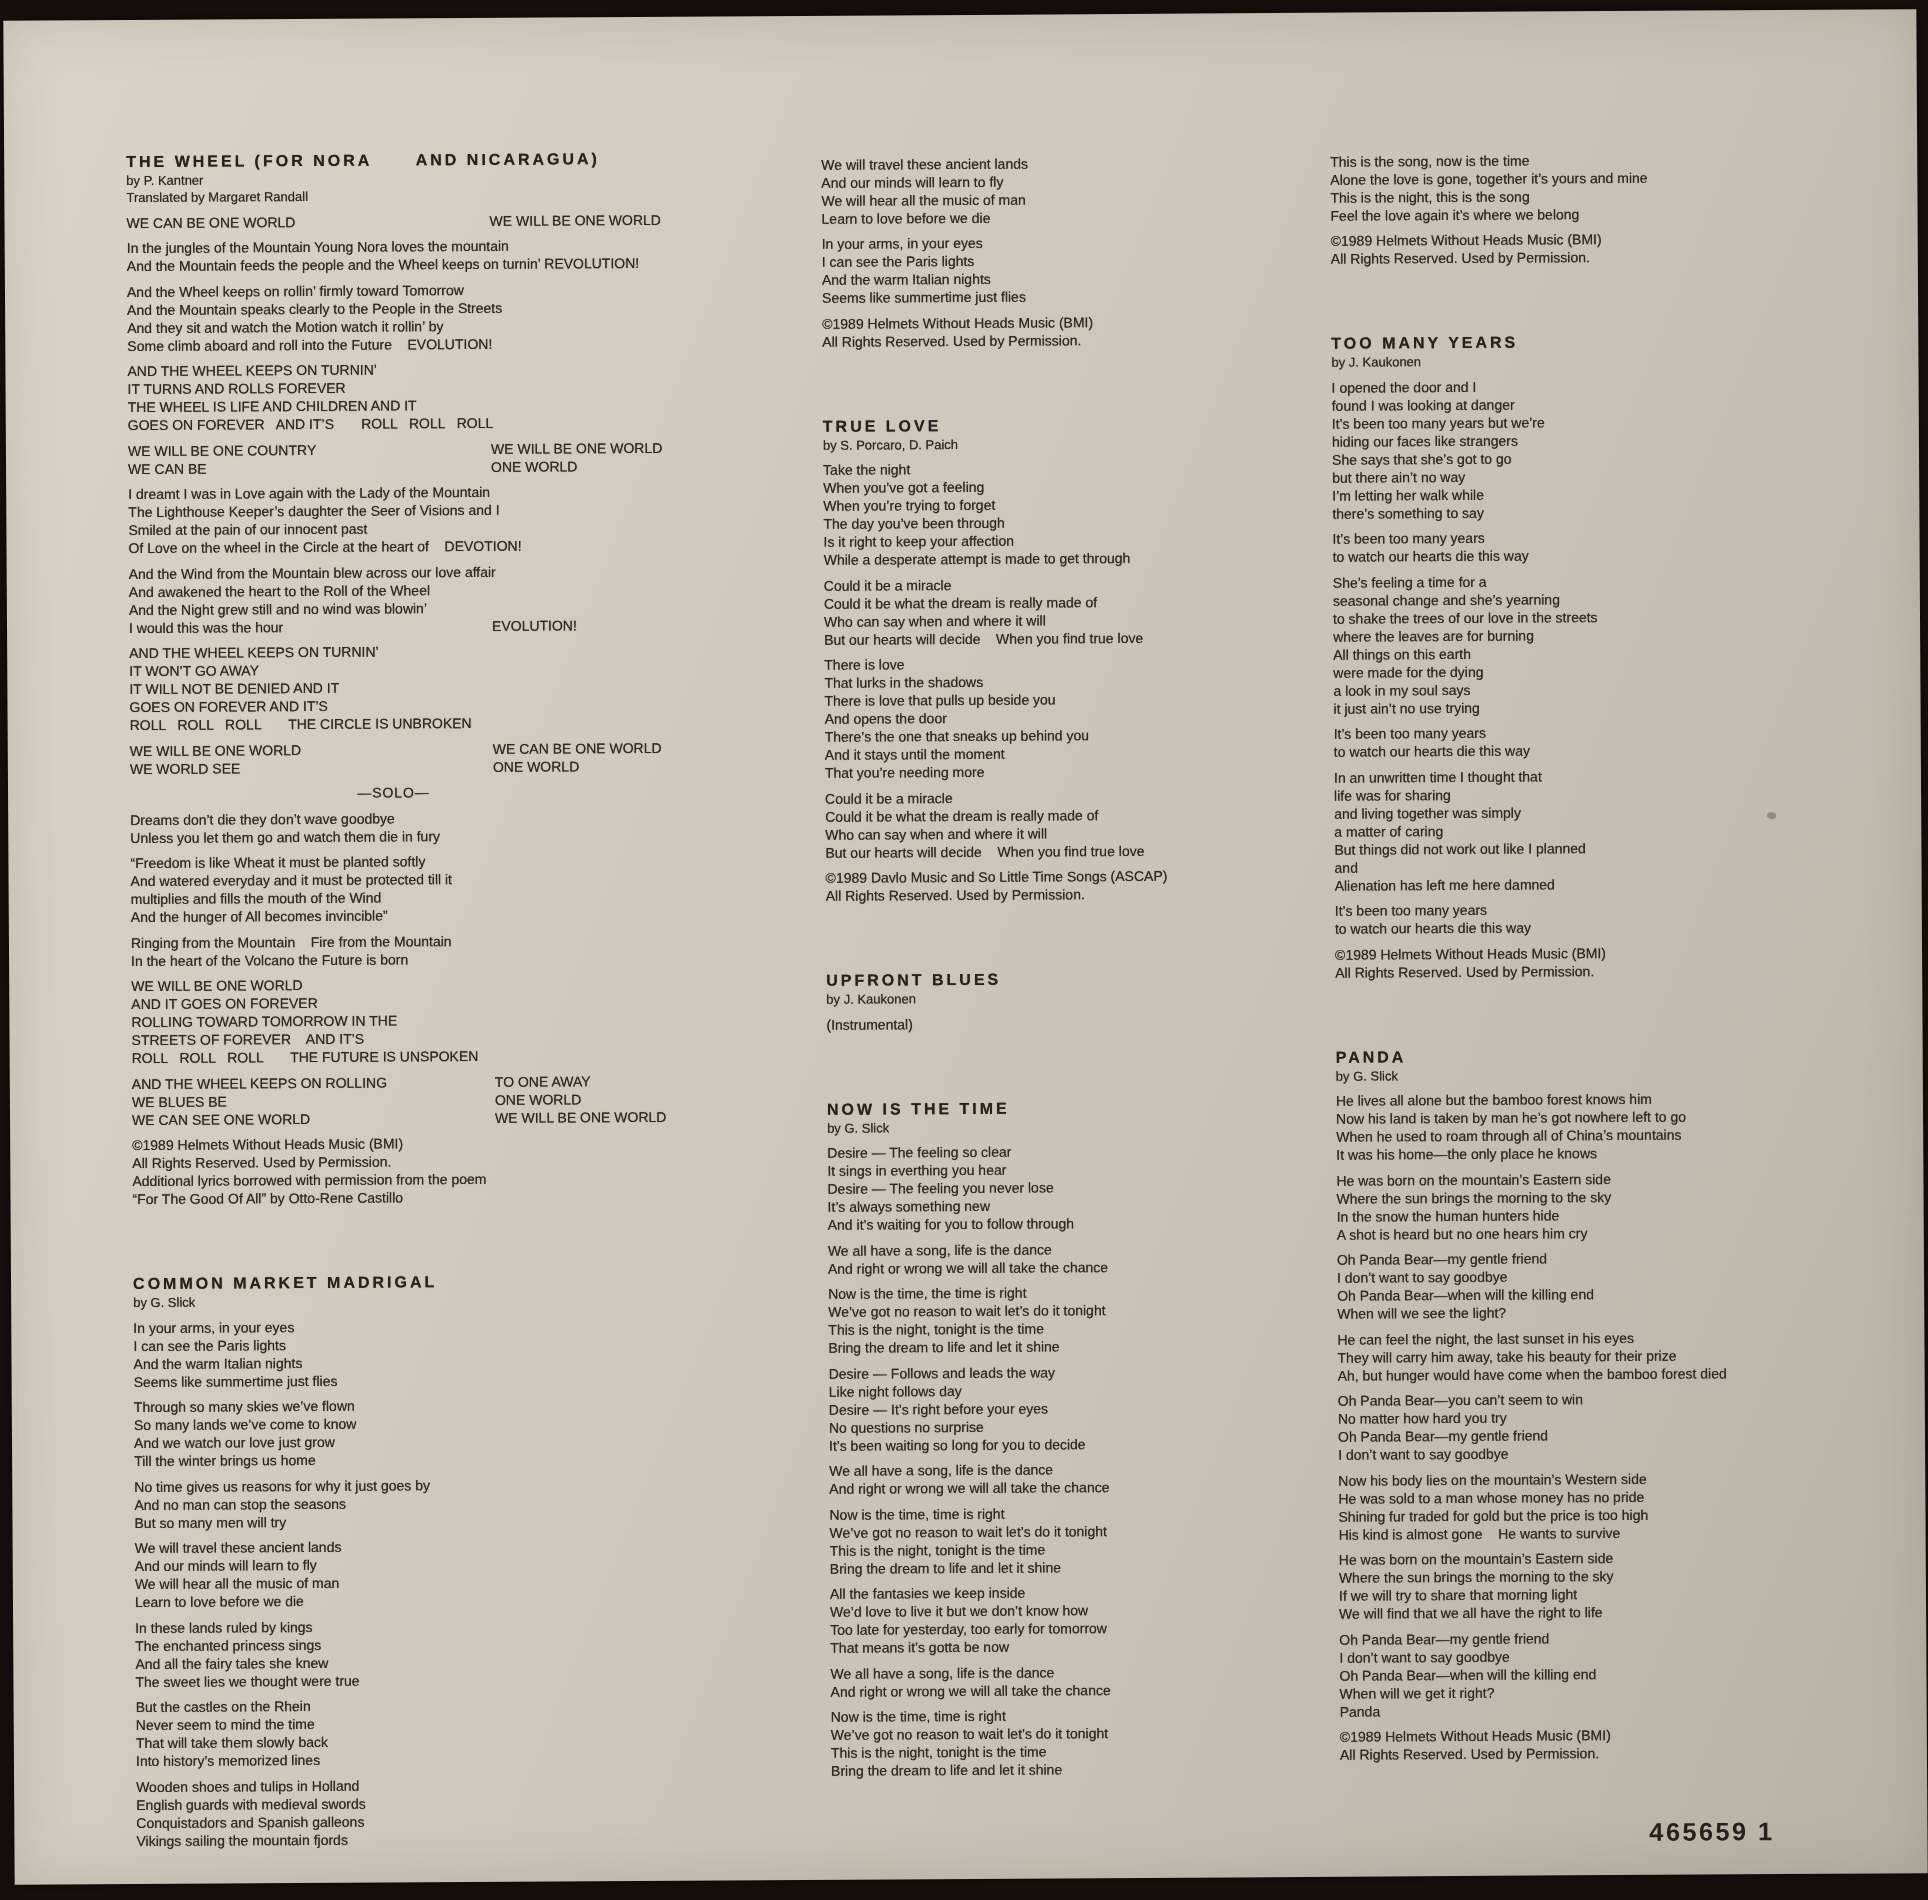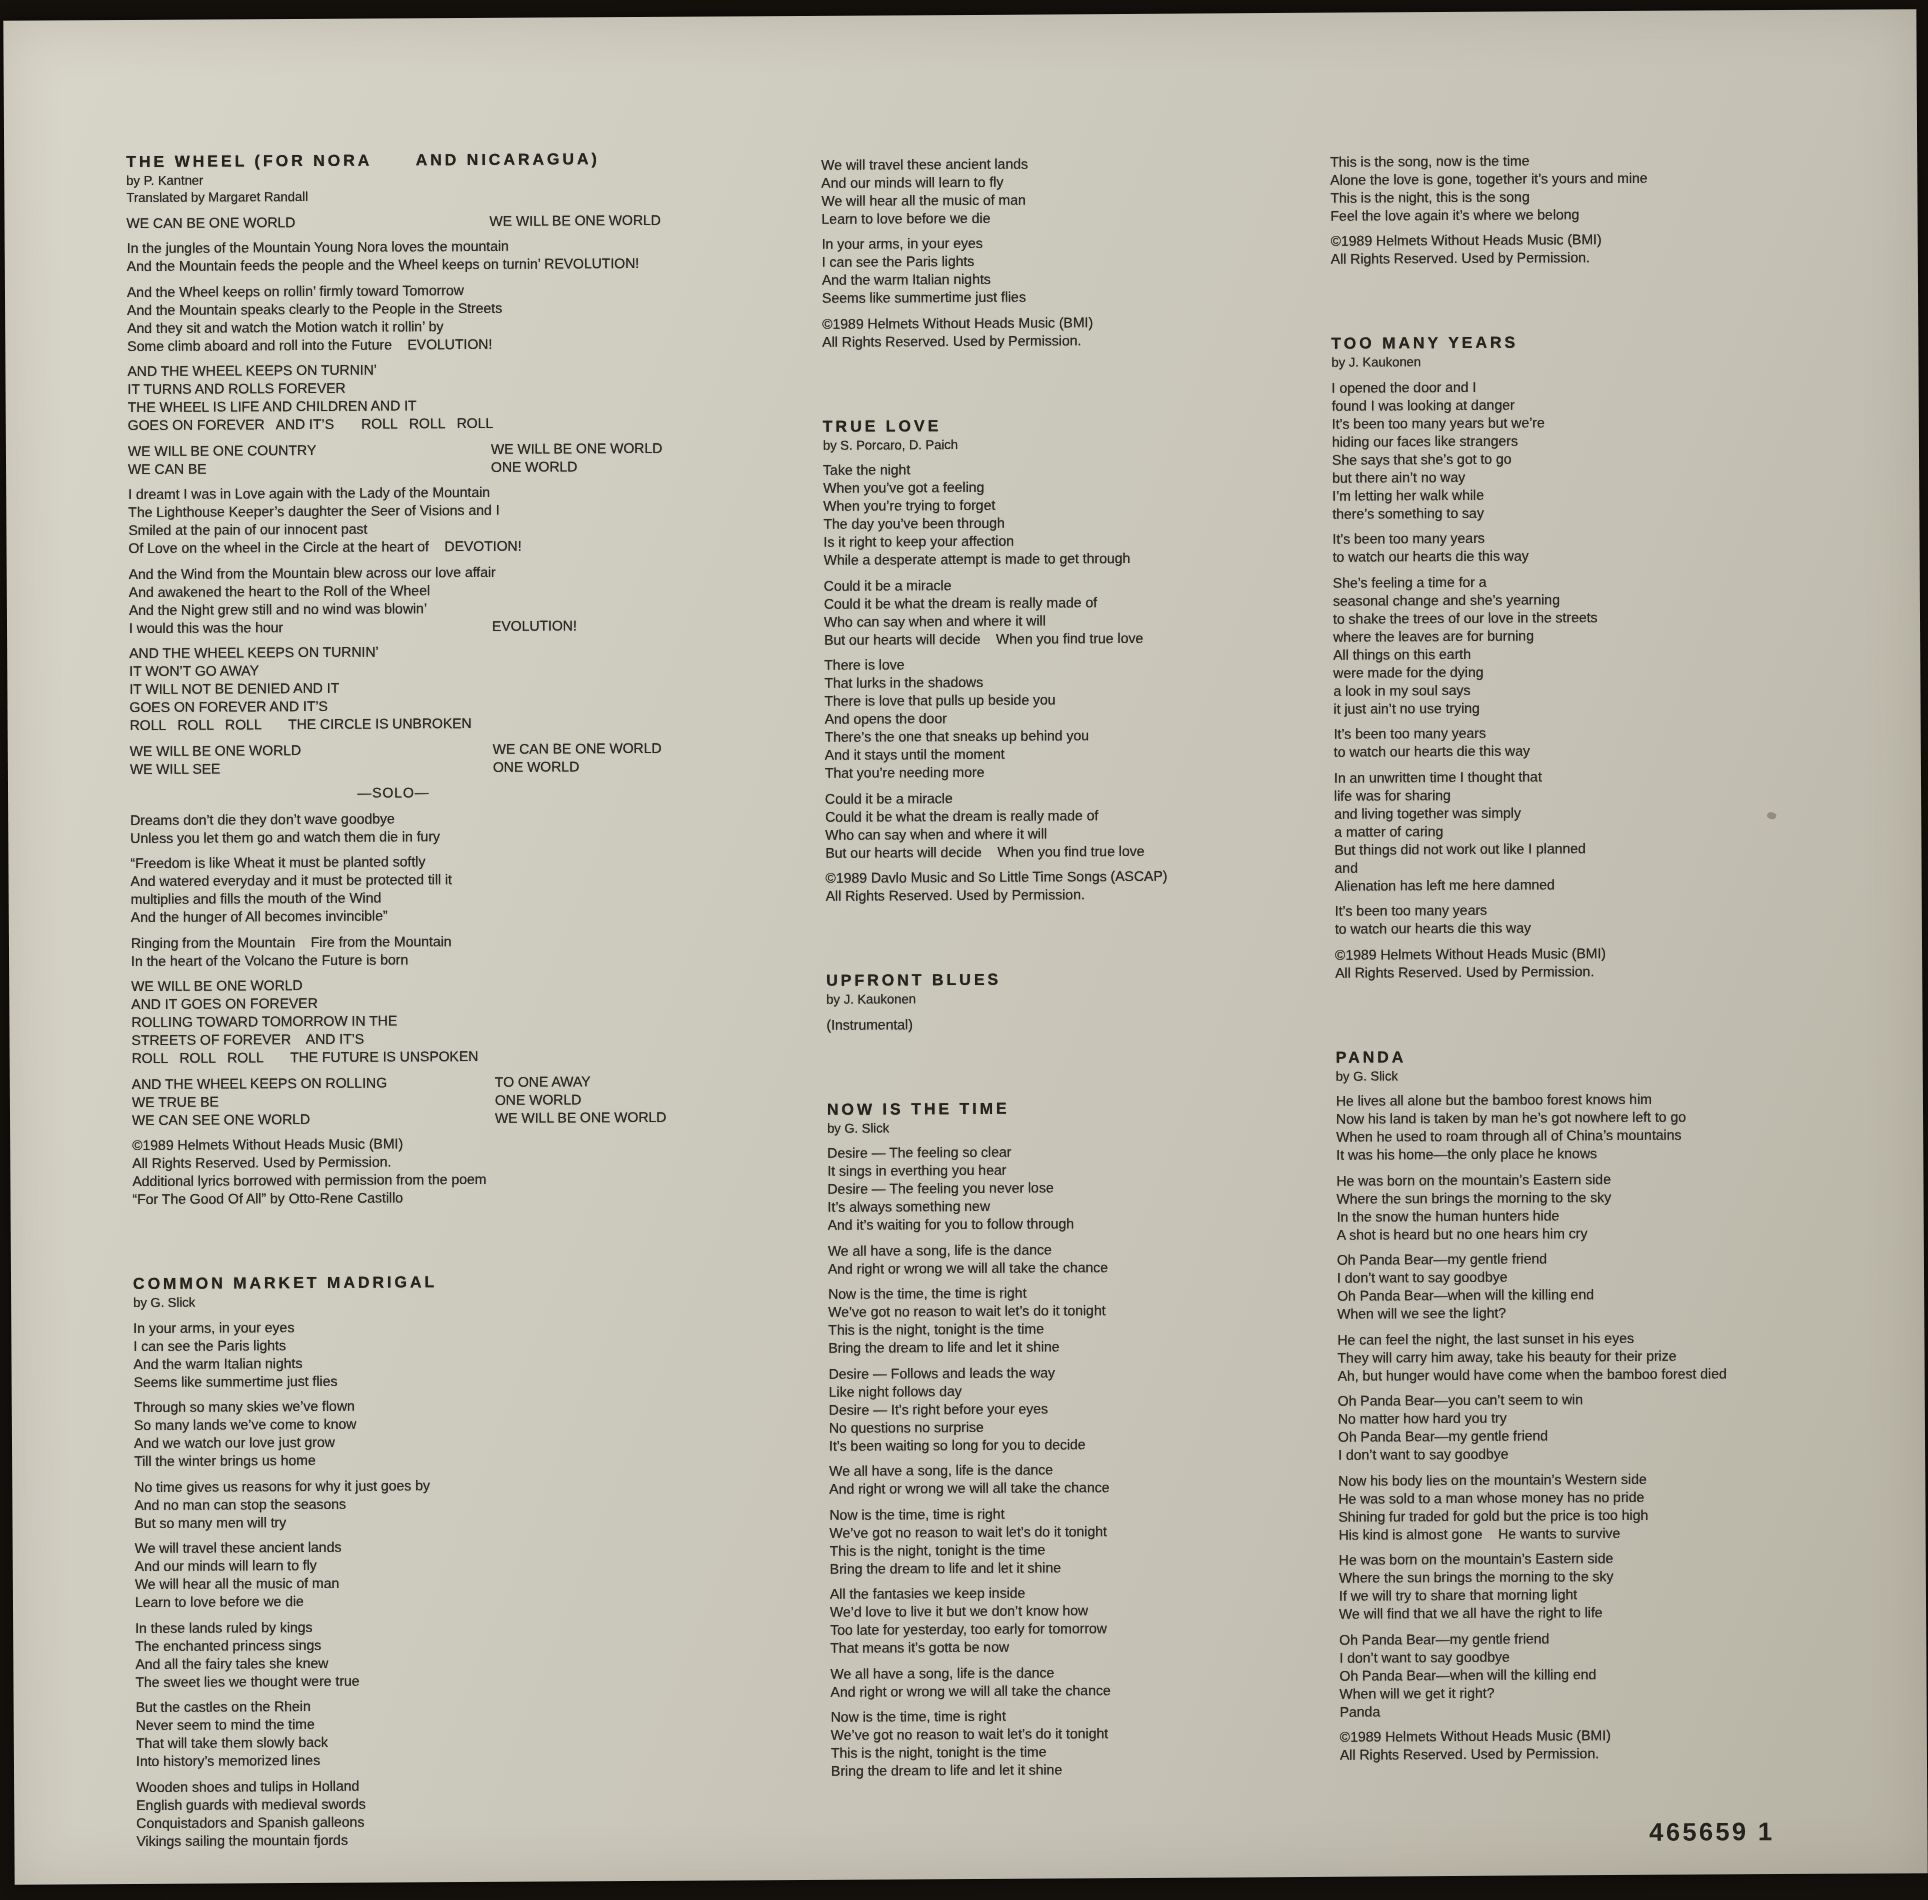--- a/index.html
+++ b/index.html
@@ -118,21 +118,21 @@
       </div>
       <div class="stanza">
         <div class="line">AND THE WHEEL KEEPS ON TURNIN’</div>
         <div class="line">IT WON’T GO AWAY</div>
         <div class="line">IT WILL NOT BE DENIED AND IT</div>
         <div class="line">GOES ON FOREVER AND IT’S</div>
         <div class="line">ROLL   ROLL   ROLL       THE CIRCLE IS UNBROKEN</div>
       </div>
       <div class="stanza">
         <div class="line line2"><span>WE WILL BE ONE WORLD</span><span class="r">WE CAN BE ONE WORLD</span></div>
-        <div class="line line2"><span>WE WILL SEE</span><span class="r">ONE WORLD</span></div>
+        <div class="line line2"><span>WE WORLD SEE</span><span class="r">ONE WORLD</span></div>
       </div>
       <div class="solo-line">—SOLO—</div>
       <div class="stanza">
         <div class="line">Dreams don’t die they don’t wave goodbye</div>
         <div class="line">Unless you let them go and watch them die in fury</div>
       </div>
       <div class="stanza">
         <div class="line">“Freedom is like Wheat it must be planted softly</div>
         <div class="line">And watered everyday and it must be protected till it</div>
         <div class="line">multiplies and fills the mouth of the Wind</div>
@@ -144,21 +144,21 @@
       </div>
       <div class="stanza">
         <div class="line">WE WILL BE ONE WORLD</div>
         <div class="line">AND IT GOES ON FOREVER</div>
         <div class="line">ROLLING TOWARD TOMORROW IN THE</div>
         <div class="line">STREETS OF FOREVER    AND IT’S</div>
         <div class="line">ROLL   ROLL   ROLL       THE FUTURE IS UNSPOKEN</div>
       </div>
       <div class="stanza">
         <div class="line line2"><span>AND THE WHEEL KEEPS ON ROLLING</span><span class="r">TO ONE AWAY</span></div>
-        <div class="line line2"><span>WE TRUE BE</span><span class="r">ONE WORLD</span></div>
+        <div class="line line2"><span>WE BLUES BE</span><span class="r">ONE WORLD</span></div>
         <div class="line line2"><span>WE CAN SEE ONE WORLD</span><span class="r">WE WILL BE ONE WORLD</span></div>
       </div>
       <div class="stanza copyright">
         <div class="line">©1989 Helmets Without Heads Music (BMI)</div>
         <div class="line">All Rights Reserved. Used by Permission.</div>
         <div class="line">Additional lyrics borrowed with permission from the poem</div>
         <div class="line">“For The Good Of All” by Otto-Rene Castillo</div>
       </div>
       <div class="song-title gap">COMMON MARKET MADRIGAL</div>
       <div class="song-credit">by G. Slick</div>

